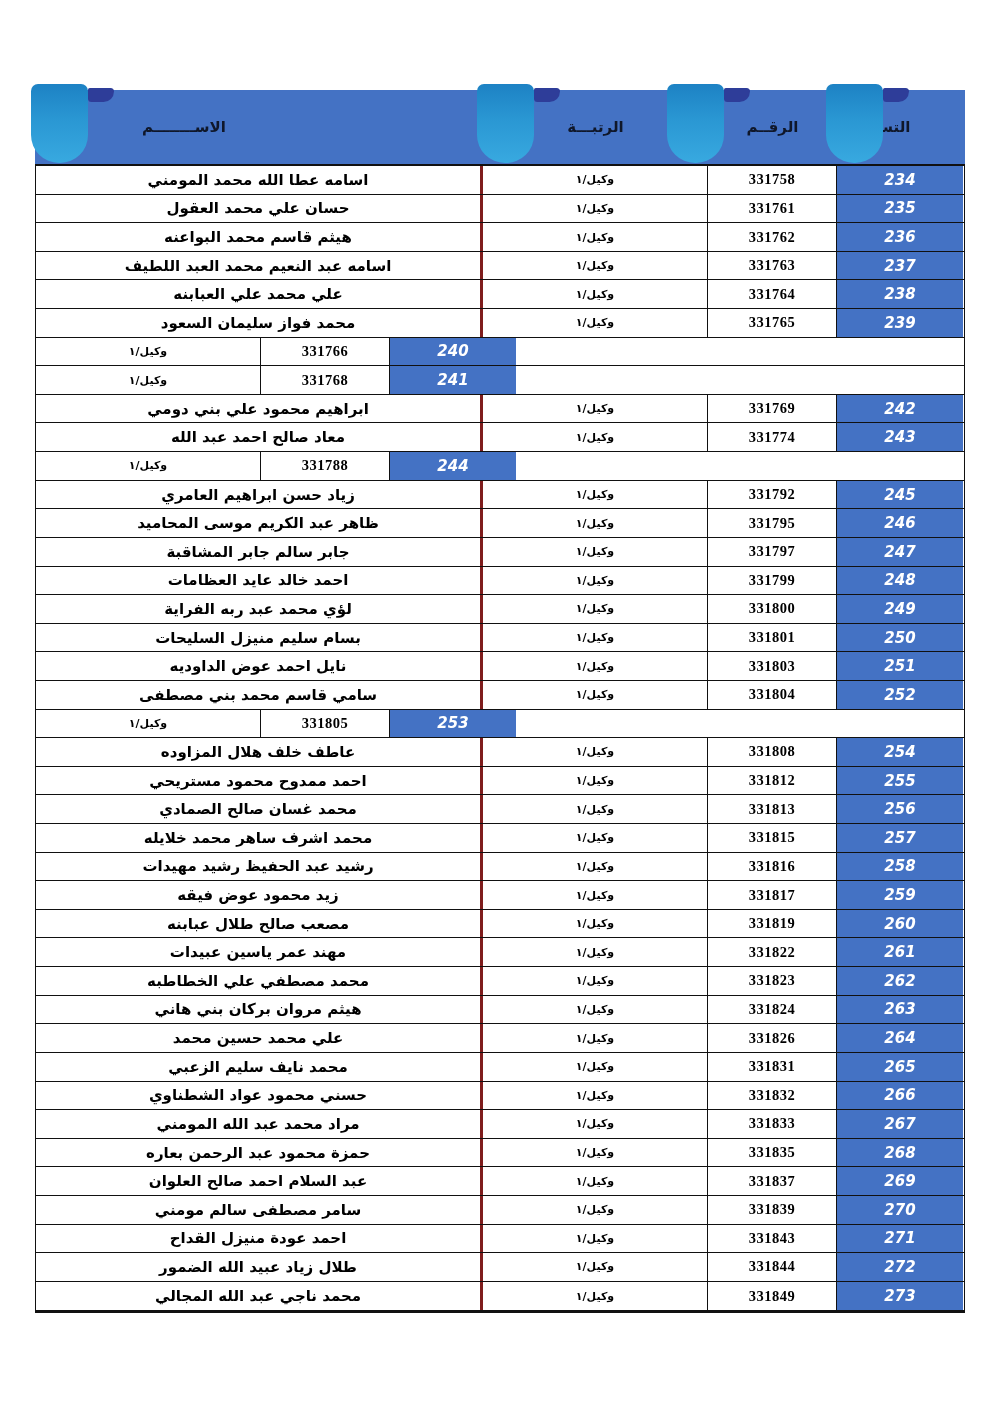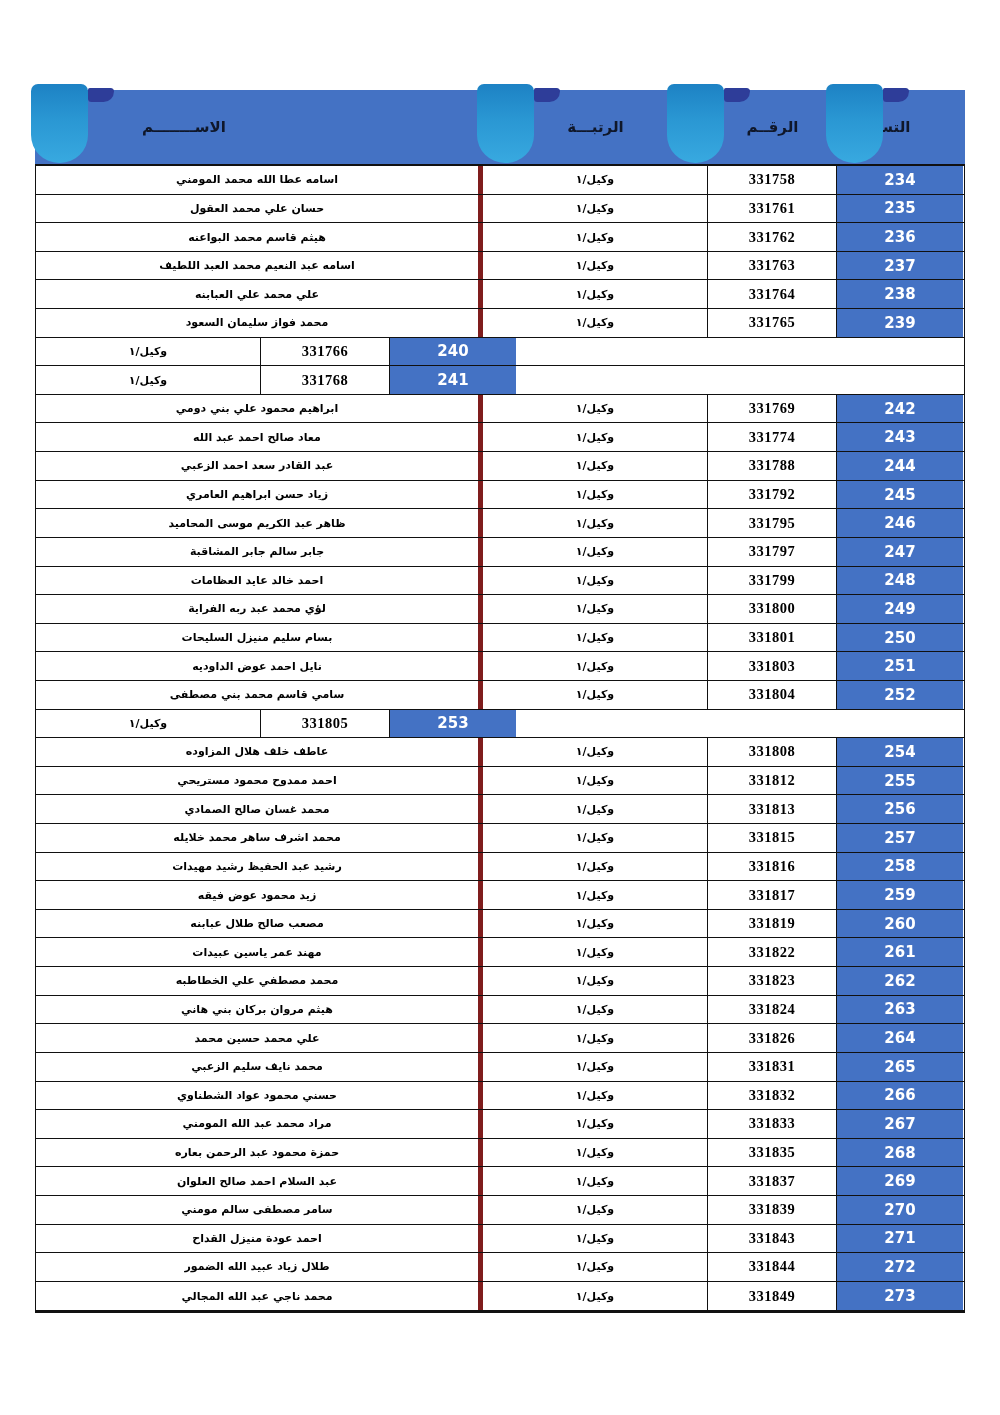--- a/index.html
+++ b/index.html
@@ -38,24 +38,24 @@
     position:absolute; left:35px; top:164px; width:930px;
     border:1.5px solid #111; border-top-width:2px; border-bottom-width:3px;
     background:#fff;
   }
   .trow { display:flex; direction:ltr; height:28.62px; }
   .trow:not(:last-child) { border-bottom:1px solid #111; }
   .tcell {
     display:flex; align-items:center; justify-content:center;
     direction:rtl; font-weight:bold; color:#000; overflow:hidden;
   }
-  .tcell.name   { width:447px; border-right:5px solid #7f1d1d; font-size:11px; }
+  .tcell.name   { width:447px; border-right:3px solid #7f1d1d; font-size:15px; }
   .tcell.rank   { width:225px; border-right:1px solid #111; font-size:11px; }
   .tcell.number { width:129px; border-right:1px solid #111; font-size:14.5px; letter-spacing:0.5px;font-family:Liberation Serif, serif; }
-  .tcell.serial { width:126px; background:#4472C4; color:#ffffff; font-size:15px; }
+  .tcell.serial { width:126px; background:#4472C4; color:#ffffff; font-size:15px;font-style:italic; }
 </style>
 </head>
 <body>
 
 <div class="page">
 
   <div class="header-band">
     <div class="hcell name">
       <span>الاســــــــم</span>
     </div>
@@ -146,21 +146,20 @@
     </div>
 
     <div class="trow">
       <div class="tcell name">معاد صالح احمد عبد الله</div>
       <div class="tcell rank">وكيل/١</div>
       <div class="tcell number">331774</div>
       <div class="tcell serial">243</div>
     </div>
 
     <div class="trow">
-      <div class="tcell name">عبد القادر سعد احمد الزعبي</div>
       <div class="tcell rank">وكيل/١</div>
       <div class="tcell number">331788</div>
       <div class="tcell serial">244</div>
     </div>
 
     <div class="trow">
       <div class="tcell name">زياد حسن ابراهيم العامري</div>
       <div class="tcell rank">وكيل/١</div>
       <div class="tcell number">331792</div>
       <div class="tcell serial">245</div>

